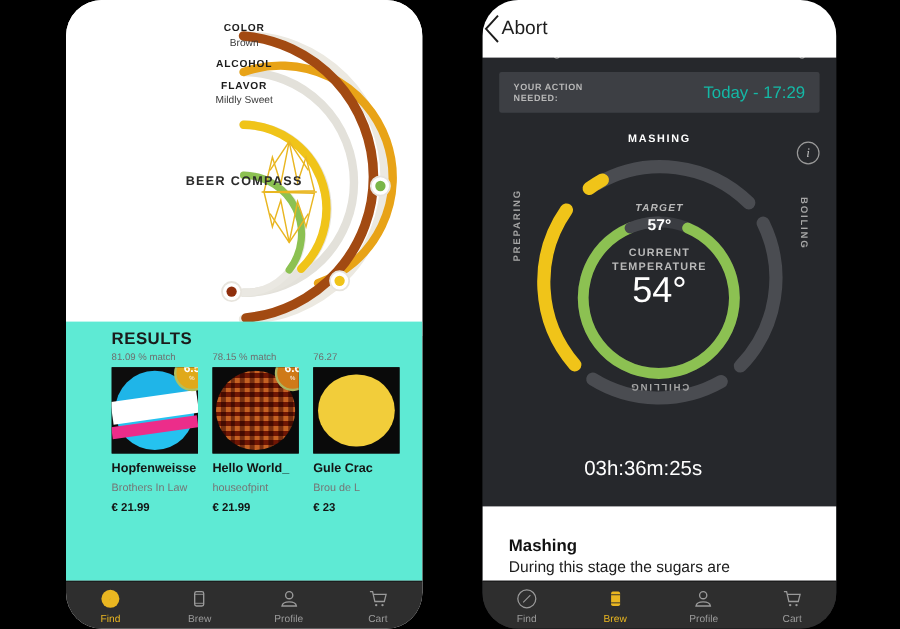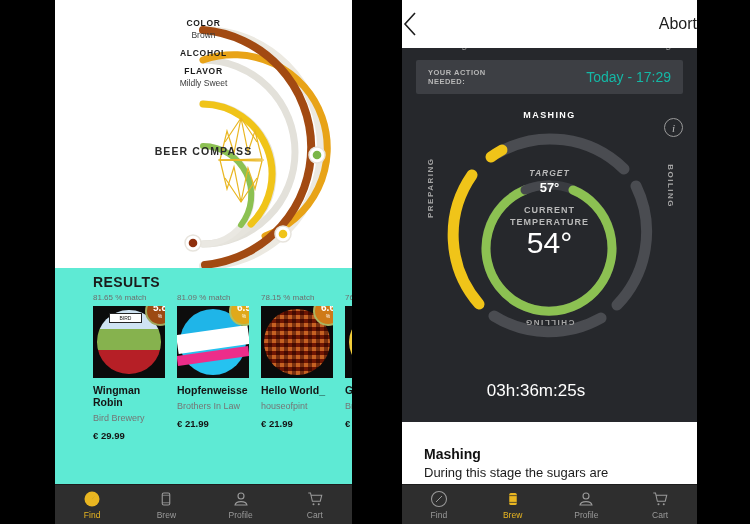--- a/index.html
+++ b/index.html
@@ -5,21 +5,21 @@
   * { box-sizing: border-box; margin: 0; padding: 0; }
   body {
     width: 750px; height: 524px;
     background: #000;
     font-family: "Liberation Sans", sans-serif;
     overflow: hidden;
     position: relative;
   }
 
   
-  .phone { position: absolute; top: 0; height: 524px; overflow: hidden; }
+  .phone { position: absolute; top: 0; height: 524px; overflow: hidden; border-radius: 30px; }
   #phone-left  { left: 55px;  width: 297px; background: #ffffff; }
   #phone-right { left: 402px; width: 295px; background: #26282c; }
 
   
   .compass-area {
     position: relative; width: 297px; height: 280px;
     background: #ffffff; overflow: hidden;
   }
   .compass-svg { position: absolute; left: 0; top: 0; }
 
@@ -96,21 +96,21 @@
        repeating-linear-gradient(0deg,#d9d2c6 0 4px,#7a2f12 4px 8px);
      background-blend-mode: multiply; }
   .art-gule { width:100%; height:100%; background:#0a0a0a; position:relative; }
   .art-gule .disc { position:absolute; left:6%; top:8%; width:88%; height:84%; border-radius:50%;
      background:#f2cd3a; }
 
   
   .nav-header {
     position: absolute; left: 0; top: 0; width: 295px; height: 48px;
     background: #ffffff; z-index: 20;
-    display: flex; align-items: center; justify-content: space-between;
+    display: flex; align-items: center; justify-content: flex-start;
     padding: 0 0;
   }
   .back-chevron { width: 16px; height: 26px; }
   .abort-label { font-size: 16px; color: #1d1d1d; }
 
   .stage-tabs {
     position: absolute; left: 0; top: 38px; width: 295px;
     display: flex; justify-content: space-around;
     font-size: 11px; color: #9b9b9b; z-index: 10;
   }
@@ -251,36 +251,20 @@
       </div>
     </div>
 
     <div class="compass-wordmark">BEER COMPASS</div>
   </div>
 
   <div class="results-wrap">
     <div class="results-title">RESULTS</div>
     <div class="results-rail">
 
-      <div class="result-card">
-        <div class="match-pct">81.65 % match</div>
-        <div class="thumb">
-          <div class="art-bird">
-            <div class="disc"></div>
-            <div class="label">BIRD</div>
-          </div>
-          <div class="rating-badge" style="background:#9c4a12">
-            <span>5.8</span>
-            <small>%</small>
-          </div>
-        </div>
-        <div class="res-name">Wingman Robin</div>
-        <div class="res-brewery">Bird Brewery</div>
-        <div class="res-price">€ 29.99</div>
-      </div>
 
       <div class="result-card">
         <div class="match-pct">81.09 % match</div>
         <div class="thumb">
           <div class="art-hop">
             <div class="disc"></div>
               <div class="band"></div>
               <div class="band2"></div>
           </div>
           <div class="rating-badge" style="background:#e0a91a">

